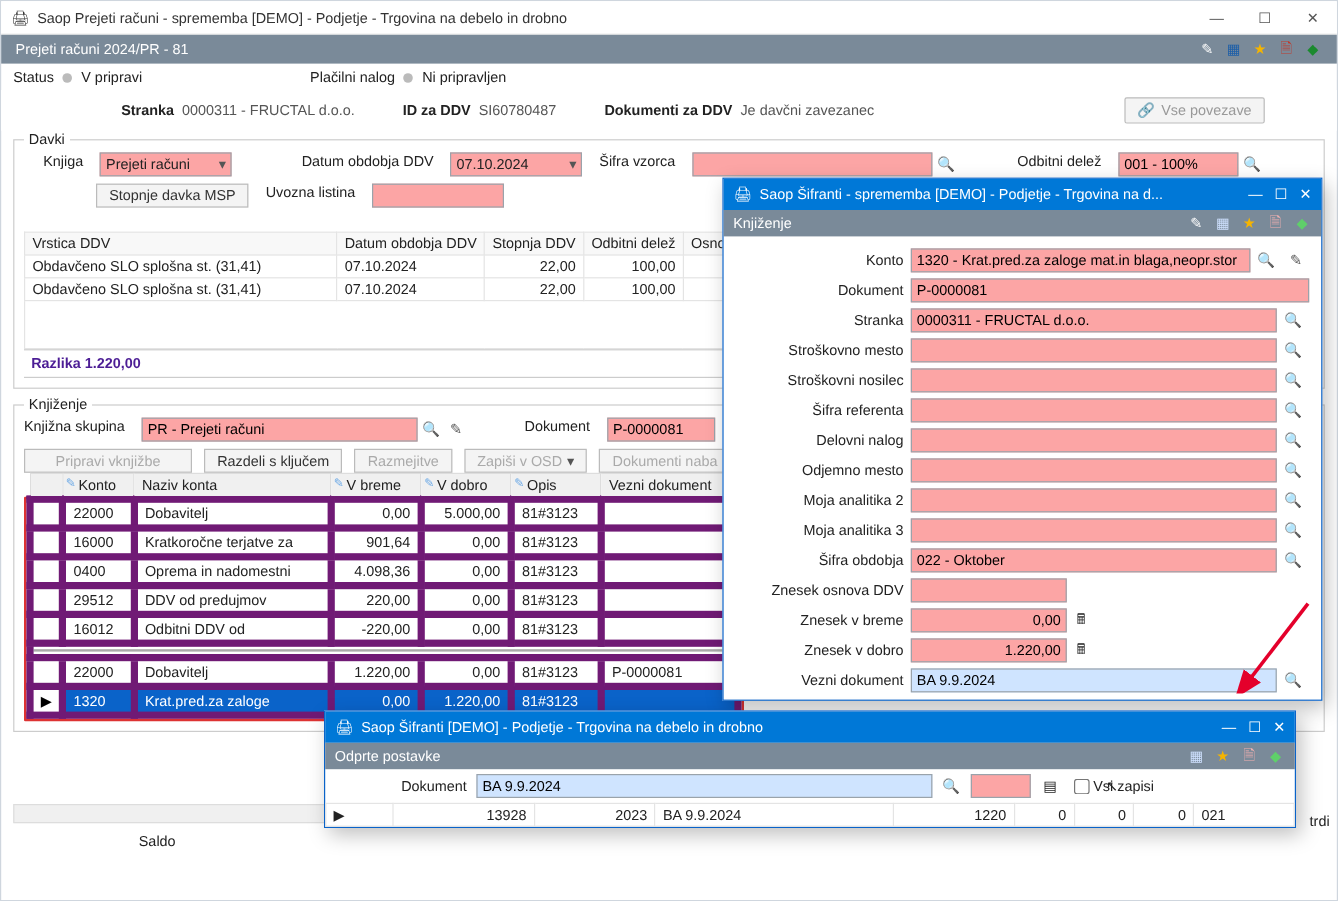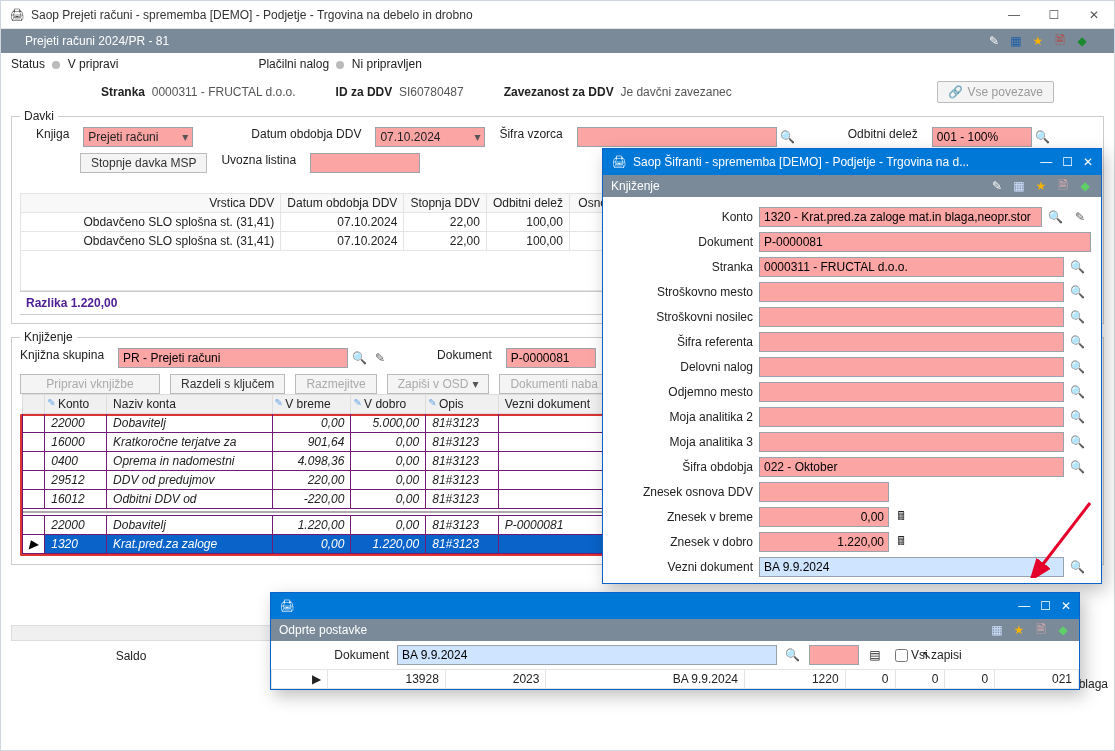--- a/index.html
+++ b/index.html
@@ -2,49 +2,49 @@
 <html><head>
 <meta charset="utf-8">
 <style>
   * { box-sizing: border-box; font-family: "Segoe UI", Tahoma, sans-serif; }
   body { margin: 0; background: #fff; width: 1115px; height: 751px; overflow: hidden; position: relative; font-size: 12px; color: #222; }
   .main-window { position: absolute; left: 0; top: 0; width: 1115px; height: 751px; border: 1px solid #cfd6de; background: #fff; }
   .titlebar { height: 28px; display: flex; align-items: center; padding: 0 8px; justify-content: space-between; background: #fff; border-bottom: 1px solid #e6e6e6; }
   .titlebar .left { display: flex; align-items: center; gap: 6px; color: #333; font-size: 12px; }
   .titlebar .ctrls { display: flex; gap: 16px; color: #555; }
   .titlebar .ctrls span { width: 24px; text-align: center; }
-  .header-bar { height: 24px; background: #7a8a99; color: #fff; display: flex; align-items: center; padding: 0 24px; justify-content: space-between; }
+  .header-bar { height: 24px; background: #7a8a99; color: #fff; display: flex; align-items: center; padding: 0 12px; justify-content: space-between; }
   .header-bar .right { display: flex; gap: 6px; align-items: center; }
   .icon { display: inline-flex; align-items: center; justify-content: center; width: 16px; height: 16px; }
   .statusline { padding: 4px 10px; display: flex; align-items: center; gap: 20px; font-size: 12px; }
   .dot { width: 8px; height: 8px; border-radius: 50%; background: #bbb; display: inline-block; margin: 0 4px; vertical-align: middle; }
   .row-info { padding: 6px 60px 6px 100px; display: flex; align-items: center; gap: 40px; background: #fff; }
   .row-info .value { color: #555; }
   .btn-link-all { margin-left: auto; border: 1px solid #bbb; background: #f4f4f4; padding: 2px 10px; color: #999; display: flex; align-items: center; gap: 4px; border-radius: 2px;}
   fieldset { border: 1px solid #ccc; margin: 0 10px; padding: 4px 8px 8px; }
   legend { padding: 0 4px; }
   .filters { display: flex; align-items: flex-start; gap: 14px; flex-wrap: wrap; }
   .combo, input[type=text].field { border: 1px solid #9aa3ab; background: #fca5a5; padding: 1px 4px; height: 20px; font-size: 12px; }
   .combo { display: inline-flex; align-items: center; justify-content: space-between; }
   .combo .arrow { color: #555; padding-left: 4px; }
   .btn { border: 1px solid #bbb; background: #f4f4f4; padding: 2px 10px; font-size: 12px; color: #333; }
   .btn.disabled { color: #aaa; }
   .lookup { display: inline-flex; align-items: center; }
   .lookup .mag { color: #555; padding: 0 4px; }
   table.grid { border-collapse: collapse; width: 100%; font-size: 12px; }
-  table.grid th, table.grid td { border: 1px solid #e4e4e4; padding: 2px 6px; text-align: right; white-space: nowrap; }
+  table.grid th, table.grid td { border: 1px solid #e4e4e4; padding: 2px 6px; text-align: left; white-space: nowrap; }
   table.grid th { background: #f8f8f8; font-weight: normal; }
   .num { text-align: right !important; }
   .razlika { color: #4c1d95; font-weight: bold; padding: 4px 6px; border-top: 1px solid #ccc; border-bottom: 1px solid #ccc; }
   .ledger-toolbar { display: flex; align-items: center; gap: 10px; margin: 6px 0; }
   .ledger-wrap { border: 2px solid #dd3333; border-radius: 1px; margin-top: 20px; position: relative;}
   table.ledger { border-collapse: collapse; width: 100%; font-size: 12px; }
   table.ledger th { background: #f0f0f0; border: 1px solid #ddd; padding: 2px 6px; font-weight: normal; text-align: left; position: relative;}
   table.ledger th .pencil { color: #6aa8e6; position: absolute; left: 2px; top: 2px; font-size: 10px;}
-  table.ledger td { border: 1px solid #701a75; padding: 2px 6px; font-style: italic; }
+  table.ledger td { border: 6px solid #701a75; padding: 2px 6px; }
   table.ledger tr.selected td { background: #0a63c9; color: #fff; }
   .section-sep { border-top: 2px solid #aaa; margin: 2px 0; }
   .saldo { text-align: center; padding: 8px 0; }
   .float-dialog { position: absolute; border: 1px solid #0a63c9; background: #fff; box-shadow: 4px 6px 16px rgba(0,0,0,0.25); }
   .float-dialog .dlg-titlebar { background: #0078d7; color: #fff; height: 26px; display: flex; align-items: center; padding: 0 8px; justify-content: space-between; }
   .float-dialog .dlg-titlebar .ctrls { display: flex; gap: 10px; font-size: 12px; }
   .float-dialog .dlg-sub { background: #7a8a99; color: #fff; padding: 3px 8px; display: flex; justify-content: space-between; align-items: center; }
   .form-grid { padding: 10px 10px 6px; display: grid; grid-template-columns: 140px 1fr; row-gap: 5px; column-gap: 6px; align-items: center; }
   .form-grid .lbl { text-align: right; font-size: 12px; color: #222; }
   .form-grid .val input { width: 100%; }
@@ -88,21 +88,21 @@
       <span class="dot"></span>
       <span>V pripravi</span></span>
     <span style="margin-left:120px;"><span>Plačilni nalog</span>
       <span class="dot"></span>
       <span>Ni pripravljen</span></span>
   </div>
 
   <div class="row-info">
     <span><b>Stranka</b>&nbsp;&nbsp;<span class="value">0000311 - FRUCTAL d.o.o.</span></span>
     <span><b>ID za DDV</b>&nbsp;&nbsp;<span class="value">SI60780487</span></span>
-    <span><b>Zavezanost za DDV</b>&nbsp;&nbsp;<span class="value">Je davčni zavezanec</span></span>
+    <span><b>Dokumenti za DDV</b>&nbsp;&nbsp;<span class="value">Je davčni zavezanec</span></span>
     <span class="btn-link-all">
       <span class="icon">🔗</span>
       <span>Vse povezave</span>
     </span>
   </div>
 
   <fieldset>
     <legend>Davki</legend>
     <div class="filters">
       <span style="margin-left:16px;">Knjiga</span>
@@ -273,21 +273,21 @@
             </tr>
       </tbody>
         </table>
     </div>
   </fieldset>
 
   <div style="margin:0 10px; display:flex;">
     <div class="scrollbar-stub" style="height:16px; flex:0 0 260px; margin-top:60px;"></div>
   </div>
   <div class="saldo" style="width:260px;">Saldo</div>
-  <div style="position:absolute; right:6px; top:676px; font-size:12px;">blaga</div>
+  <div style="position:absolute; right:6px; top:676px; font-size:12px;">trdi</div>
 </div>
 
 <div class="float-dialog" style="left:602px; top:148px; width:500px;">
   <div class="dlg-titlebar">
     <span style="display:flex;align-items:center;gap:6px;">
         <span class="icon">🖨</span>
         <span>Saop Šifranti - sprememba [DEMO] - Podjetje - Trgovina na d...</span>
       </span>
     <span class="ctrls">
         <span>—</span>
@@ -421,20 +421,21 @@
         <path d="M0,0 L0,6 L8,3 z" fill="#e4002b"></path>
       </marker>
     </defs>
   <line x1="60" y1="5" x2="10" y2="70" stroke="#e4002b" stroke-width="3" marker-end="url(#ah)"></line>
 </svg>
 
 <div class="float-dialog" style="left:270px; top:592px; width:810px;">
   <div class="dlg-titlebar">
     <span style="display:flex;align-items:center;gap:6px;">
         <span class="icon">🖨</span>
+        <span>Saop Šifranti  [DEMO] - Podjetje - Trgovina na debelo in drobno</span>
       </span>
     <span class="ctrls">
         <span>—</span>
         <span>☐</span>
         <span>✕</span>
       </span>
   </div>
   <div class="dlg-sub">
     <span>Odprte postavke</span>
     <span style="display:flex;gap:6px;">

